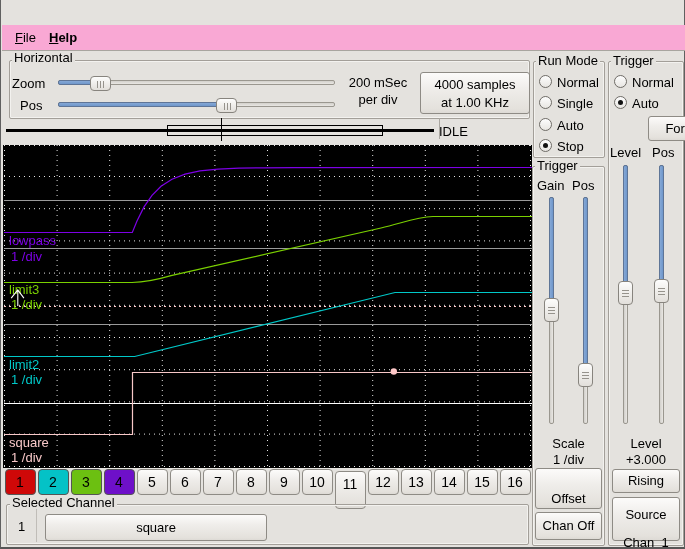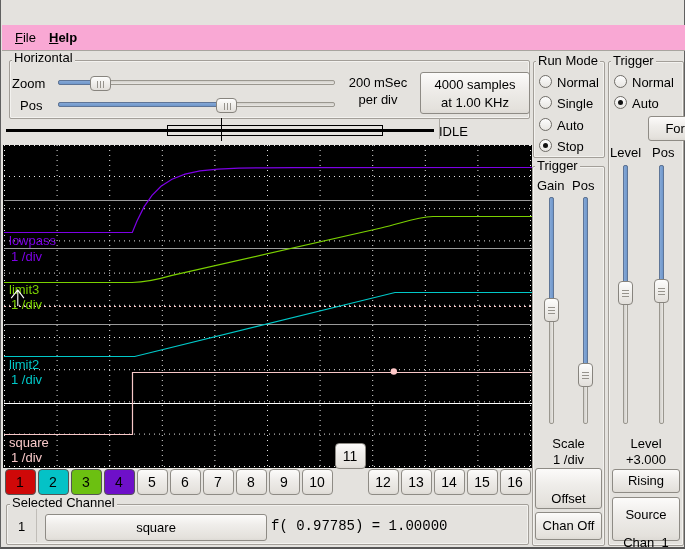--- a/index.html
+++ b/index.html
@@ -187,26 +187,25 @@
   <div class="btn" style="left:3.5px; top:469px; width:31px; height:26px; line-height:24px; border-radius:4px; font-size:14px;background:#cf0808; border-color:#555;">1</div>
   <div class="btn" style="left:36.5px; top:469px; width:31px; height:26px; line-height:24px; border-radius:4px; font-size:14px;background:#04c2c6; border-color:#555;">2</div>
   <div class="btn" style="left:69.5px; top:469px; width:31px; height:26px; line-height:24px; border-radius:4px; font-size:14px;background:#6cc011; border-color:#555;">3</div>
   <div class="btn" style="left:102.5px; top:469px; width:31px; height:26px; line-height:24px; border-radius:4px; font-size:14px;background:#6e10c9; border-color:#555;">4</div>
   <div class="btn" style="left:135.5px; top:469px; width:31px; height:26px; line-height:24px; border-radius:4px; font-size:14px;">5</div>
   <div class="btn" style="left:168.5px; top:469px; width:31px; height:26px; line-height:24px; border-radius:4px; font-size:14px;">6</div>
   <div class="btn" style="left:201.5px; top:469px; width:31px; height:26px; line-height:24px; border-radius:4px; font-size:14px;">7</div>
   <div class="btn" style="left:234.5px; top:469px; width:31px; height:26px; line-height:24px; border-radius:4px; font-size:14px;">8</div>
   <div class="btn" style="left:267.5px; top:469px; width:31px; height:26px; line-height:24px; border-radius:4px; font-size:14px;">9</div>
   <div class="btn" style="left:300.5px; top:469px; width:31px; height:26px; line-height:24px; border-radius:4px; font-size:14px;">10</div>
-  <div class="btn" style="left:333.5px; top:443px; width:31px; height:26px; line-height:24px; border-radius:4px; font-size:14px;">11</div>
+  <div class="btn" style="left:333.5px; top:471px; width:31px; height:38px; line-height:24px; border-radius:4px; font-size:14px;">11</div>
   <div class="btn" style="left:366.5px; top:469px; width:31px; height:26px; line-height:24px; border-radius:4px; font-size:14px;">12</div>
   <div class="btn" style="left:399.5px; top:469px; width:31px; height:26px; line-height:24px; border-radius:4px; font-size:14px;">13</div>
   <div class="btn" style="left:432.5px; top:469px; width:31px; height:26px; line-height:24px; border-radius:4px; font-size:14px;">14</div>
   <div class="btn" style="left:465.5px; top:469px; width:31px; height:26px; line-height:24px; border-radius:4px; font-size:14px;">15</div>
   <div class="btn" style="left:498.5px; top:469px; width:31px; height:26px; line-height:24px; border-radius:4px; font-size:14px;">16</div>
 
   <div class="frame" style="left:5px; top:504px; width:523px; height:41px;"></div>
   <div class="flabel" style="left:9px; top:497px; font-size:13px;text-align:center;">Selected Channel</div>
   <div class="lbl" style="left:17px; top:519px;">1</div>
   <div style="position:absolute; left:35px; top:509px; width:1px; height:33px; background:#c0bdb8;"></div>
   <div class="btn" style="left:44px; top:514px; width:222px; height:27px; line-height:25px;">square</div>
-  <div class="lbl" style="left:270px; top:518px; font-family:'Liberation Mono',monospace; font-size:14px;">f(&nbsp;0.97785)&nbsp;=&nbsp;1.00000</div>
 </div>
 
 </body></html>

